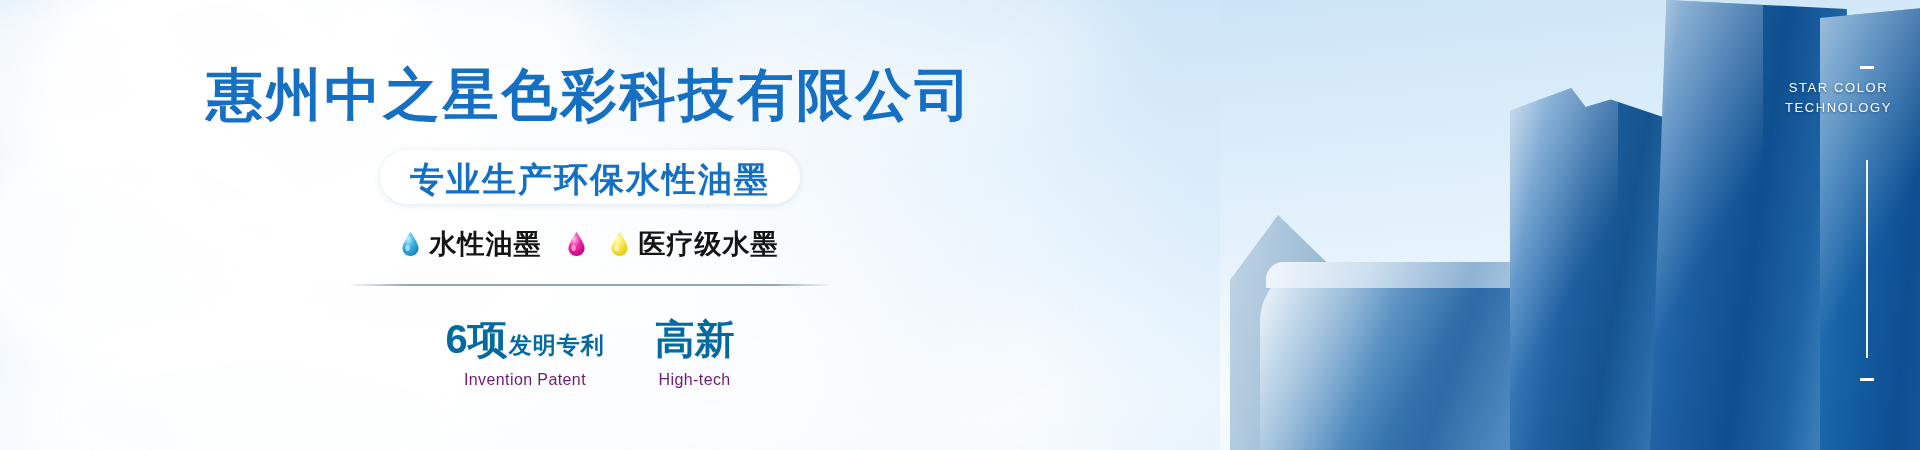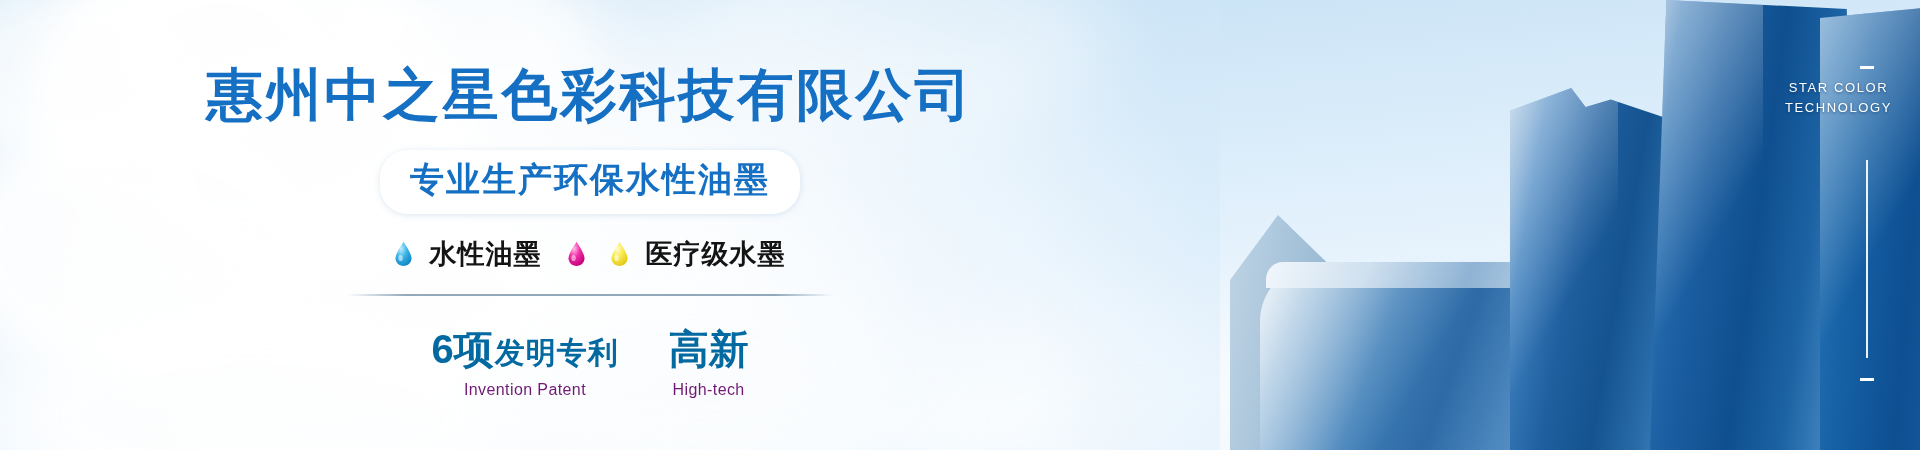--- a/index.html
+++ b/index.html
@@ -135,33 +135,33 @@
     font-size:56px;font-weight:bold;
     letter-spacing:3px;
     color:#1570c4;
     white-space:nowrap;
     text-shadow:0 1px 1px rgba(255,255,255,.6);
   }
   .pill{
     margin-top:16px;
     background:rgba(255,255,255,.93);
     border-radius:28px;
-    padding:7px 30px 11px 30px;
+    padding:7px 30px 1px 30px;
     box-shadow:0 1px 6px rgba(120,160,195,.25);
   }
   .pill-text{
     font-size:34px;font-weight:bold;letter-spacing:2px;
     color:#1570c4;white-space:nowrap;
   }
 
   .droplets{
     margin-top:22px;
     display:flex;align-items:center;gap:26px;
   }
-  .drop-item{display:flex;align-items:center;gap:18px;}
+  .drop-item{display:flex;align-items:center;gap:11px;}
   .drop{
     width:17px;height:24px;position:relative;flex:none;
   }
   .drop svg{display:block;}
   .drop-label{
     font-size:27px;font-weight:bold;color:#141414;
     letter-spacing:1px;white-space:nowrap;
   }
 
   .divider{
@@ -173,21 +173,21 @@
   .badges{
     margin-top:26px;
     display:flex;align-items:flex-start;gap:50px;
   }
   .badge{display:flex;flex-direction:column;align-items:center;}
   .badge-main{
     display:flex;align-items:baseline;
     color:#0369a1;white-space:nowrap;
   }
   .badge-strong{font-size:40px;font-weight:bold;letter-spacing:0px;}
-  .badge-rest{font-size:30px;font-weight:bold;letter-spacing:1px;margin-left:1px;}
+  .badge-rest{font-size:23px;font-weight:bold;letter-spacing:1px;margin-left:1px;}
   .badge-sub{
     margin-top:4px;
     font-size:16px;color:#701a75;letter-spacing:.4px;white-space:nowrap;
   }
 </style>
 </head>
 <body>
 
 <div id="banner">
 

